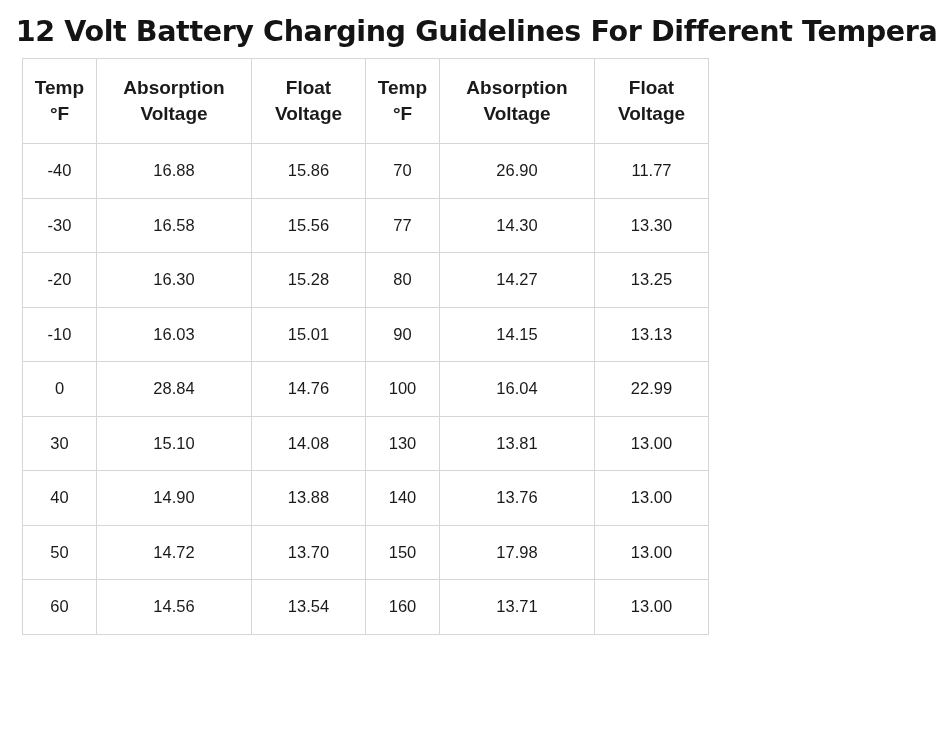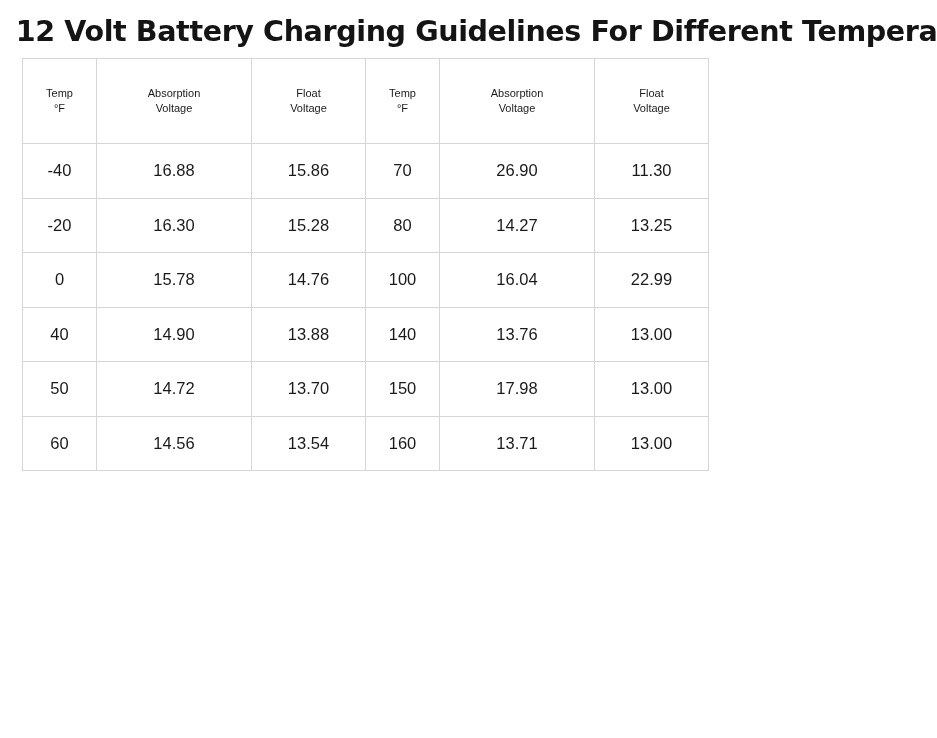--- a/index.html
+++ b/index.html
@@ -43,24 +43,24 @@
   table.volt-table th,
   table.volt-table td {
     border: 1px solid #d6d6d6;
     text-align: center;
     vertical-align: middle;
     font-size: 16.5px;
     color: #1a1a1a;
     padding: 0;
   }
   table.volt-table thead th {
-    font-weight: normal;
+    font-weight: bold;
     height: 84px;
     line-height: 1.35;
-    font-size: 11px;
+    font-size: 19px;
   }
   table.volt-table tbody td {
     height: 53.5px;
     font-weight: normal;
   }
   .col-temp { width: 74px; }
   .col-abs  { width: 155px; }
   .col-float{ width: 114px; }
   .hdr-line { display: block; }
 </style>
@@ -109,37 +109,61 @@
           </th>
         </tr>
       </thead>
       <tbody>
         <tr>
           <td>-40</td>
           <td>16.88</td>
           <td>15.86</td>
           <td>70</td>
           <td>26.90</td>
-          <td>11.30</td>
+          <td>11.77</td>
+        </tr>
+        <tr>
+          <td>-30</td>
+          <td>16.58</td>
+          <td>15.56</td>
+          <td>77</td>
+          <td>14.30</td>
+          <td>13.30</td>
         </tr>
         <tr>
           <td>-20</td>
           <td>16.30</td>
           <td>15.28</td>
           <td>80</td>
           <td>14.27</td>
           <td>13.25</td>
         </tr>
         <tr>
+          <td>-10</td>
+          <td>16.03</td>
+          <td>15.01</td>
+          <td>90</td>
+          <td>14.15</td>
+          <td>13.13</td>
+        </tr>
+        <tr>
           <td>0</td>
-          <td>15.78</td>
+          <td>28.84</td>
           <td>14.76</td>
           <td>100</td>
           <td>16.04</td>
           <td>22.99</td>
+        </tr>
+        <tr>
+          <td>30</td>
+          <td>15.10</td>
+          <td>14.08</td>
+          <td>130</td>
+          <td>13.81</td>
+          <td>13.00</td>
         </tr>
         <tr>
           <td>40</td>
           <td>14.90</td>
           <td>13.88</td>
           <td>140</td>
           <td>13.76</td>
           <td>13.00</td>
         </tr>
         <tr>

